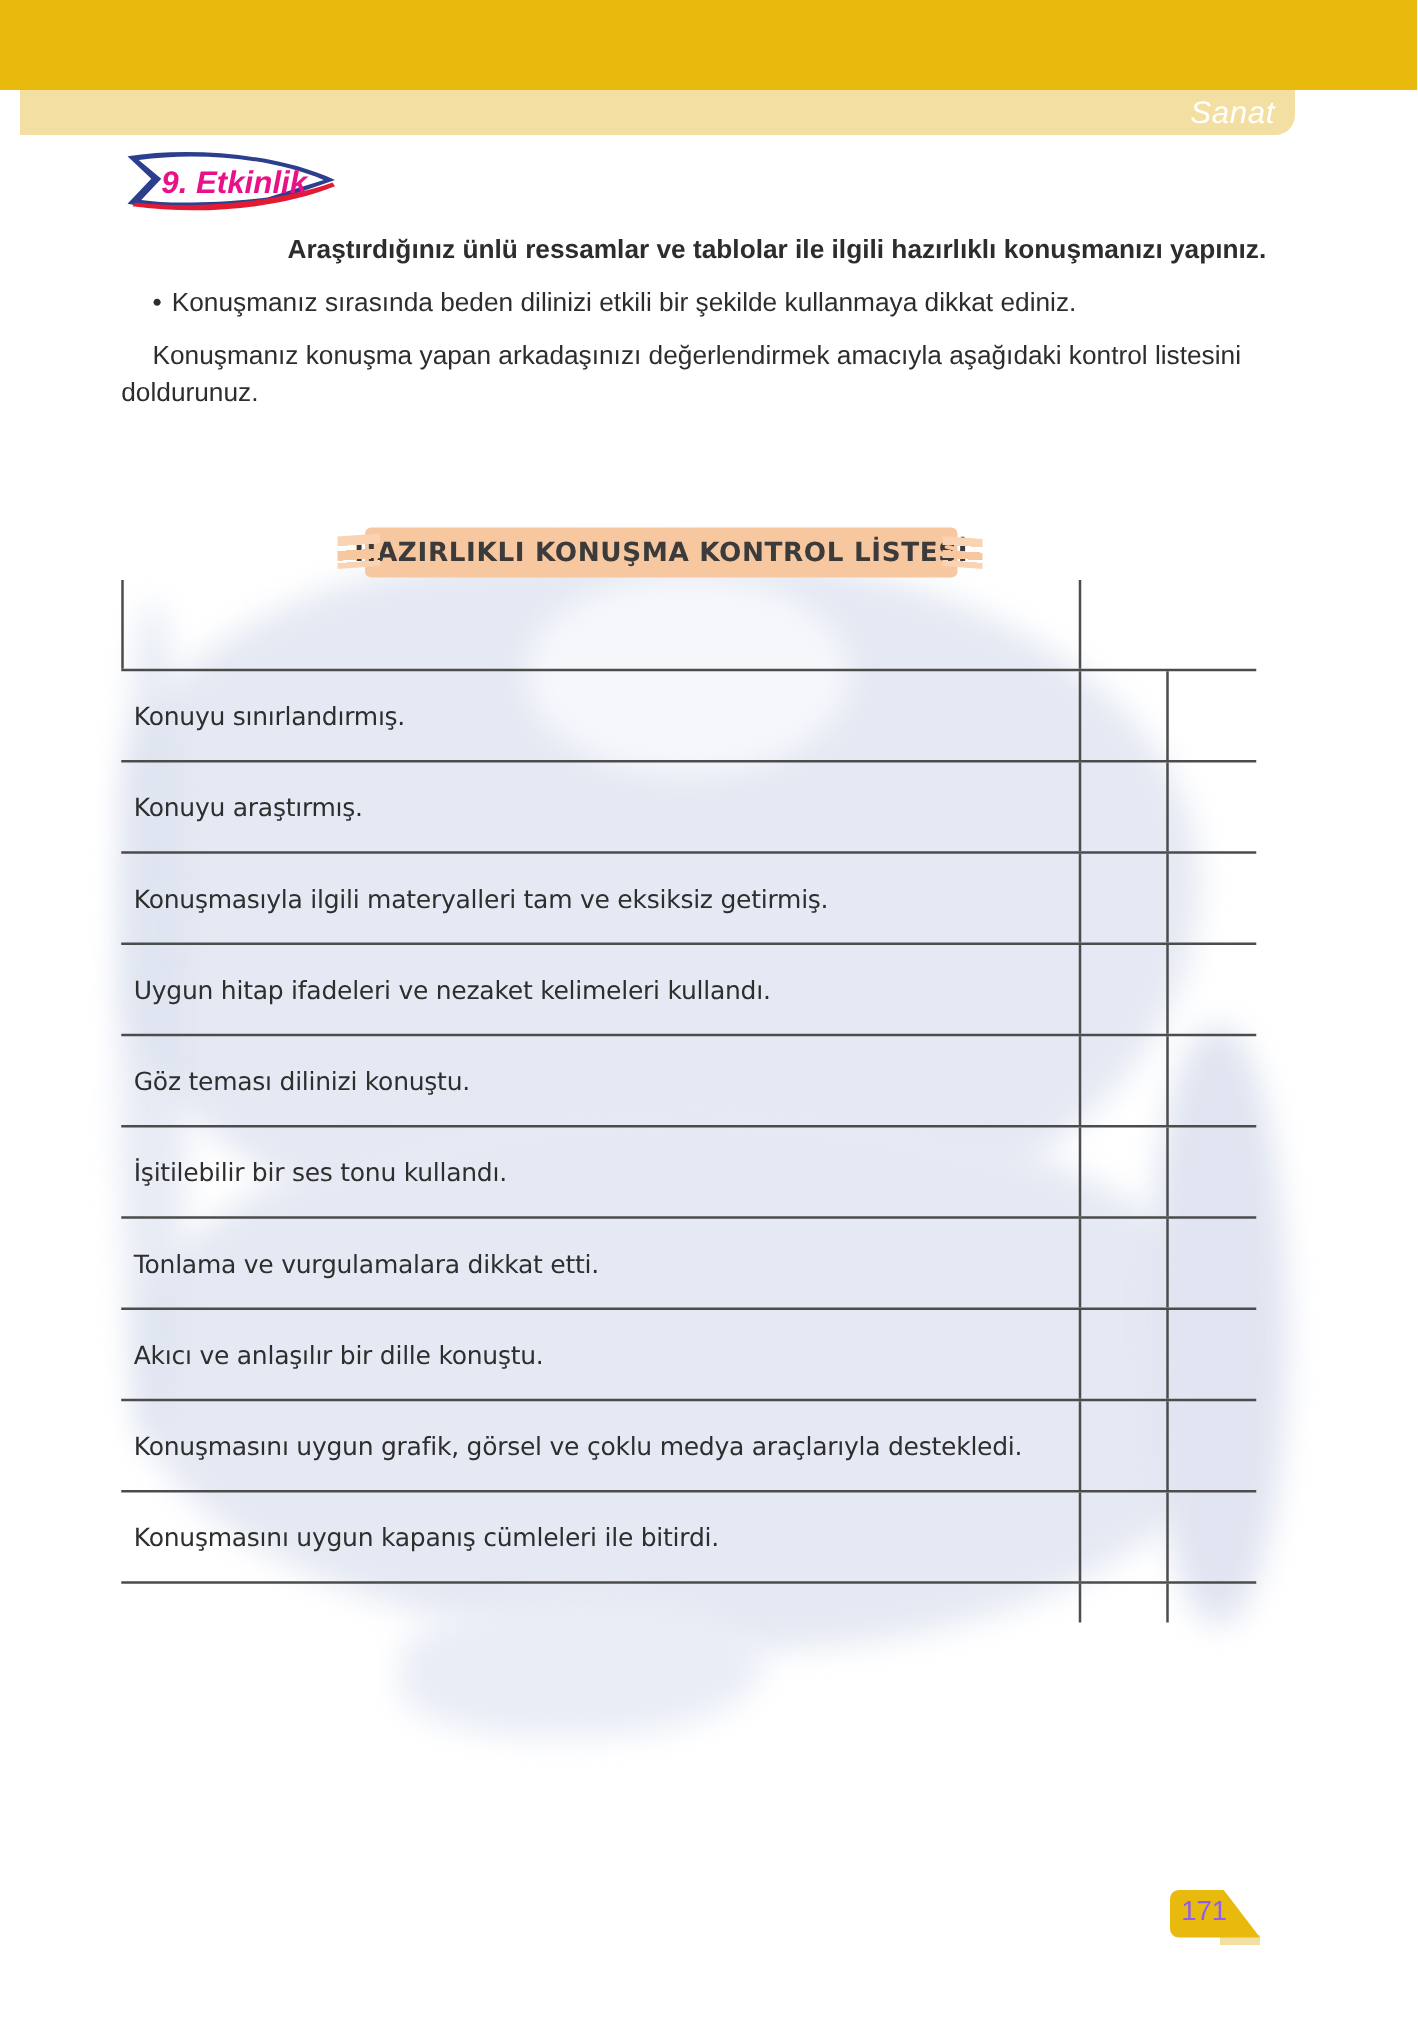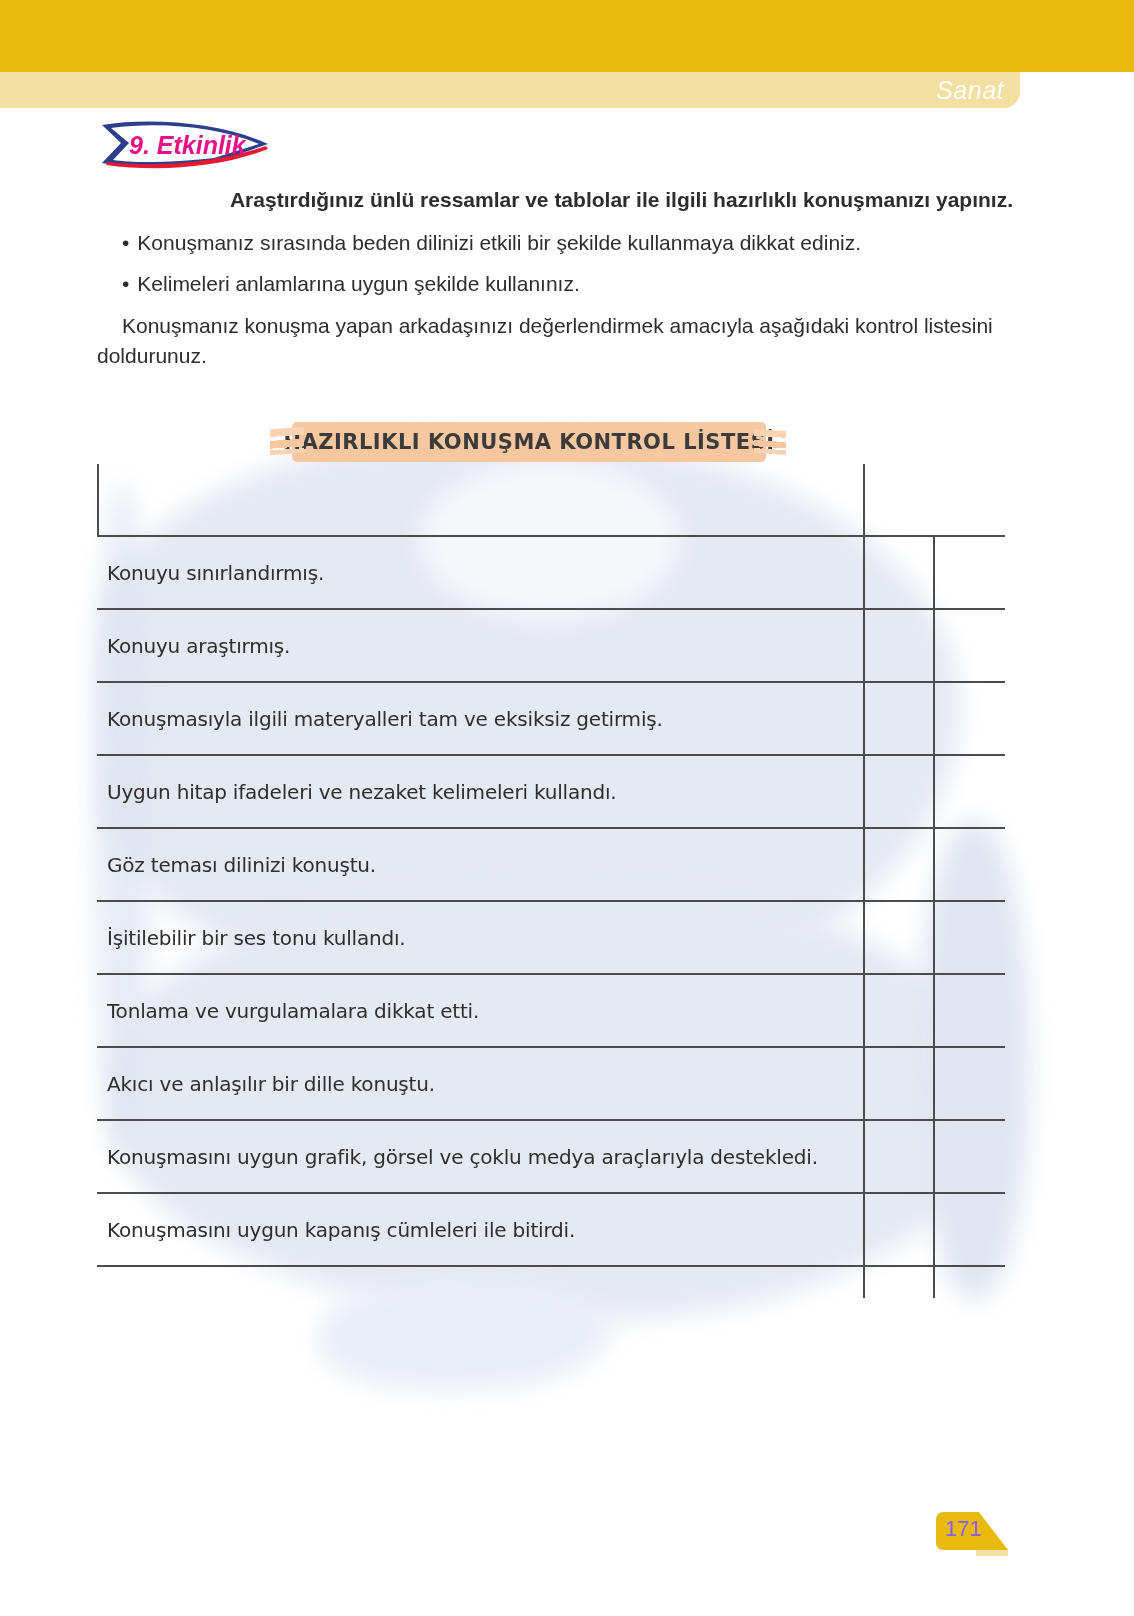--- a/index.html
+++ b/index.html
@@ -1,21 +1,21 @@
 <!DOCTYPE html>
 <html><head>
 <meta charset="utf-8">
 <style>
   html,body{margin:0;padding:0;background:#ffffff;}
   .page{position:relative;width:1134px;height:1616px;background:#ffffff;overflow:hidden;
         font-family:"Liberation Sans",sans-serif;color:#2d2d2d;}
 
   
   .topbar{position:absolute;left:0;top:0;width:1134px;height:72px;background:#e8ba0e;}
-  .subbar{position:absolute;left:0;top:72px;width:1004px;height:36px;background:#f4dfa2;
+  .subbar{position:absolute;left:16px;top:72px;width:1004px;height:36px;background:#f4dfa2;
           border-bottom-right-radius:16px;display:flex;align-items:center;justify-content:flex-end;
           padding-right:16px;}
   .sanat{font-style:italic;font-size:25px;color:#ffffff;letter-spacing:0.5px;}
 
   
   .badge{position:absolute;left:98px;top:116px;width:172px;height:54px;}
 
   
   .content{position:absolute;left:97px;top:186px;width:916px;font-size:21px;line-height:27px;}
   .instruction{margin:0 0 16px 0;text-indent:25px;font-weight:bold;text-align:right;}
@@ -75,21 +75,20 @@
   <svg class="badge" viewBox="0 0 172 54">
     <path d="M4 9 C 55 1 125 7 170 28 L 118 46 C 68 52 28 52 4 47 L 23 27 Z" fill="#2c3f8e"></path>
     <path d="M10 46 C 65 52 125 45 168 30 L 170 33 C 122 52 60 56 8 49 Z" fill="#e21b31"></path>
     <path d="M13 12 C 62 5 122 11 161 28 L 116 42 C 72 47 35 47 15 44 L 31 27 Z" fill="#ffffff"></path>
     <text x="31" y="38" font-family="Liberation Sans, sans-serif" font-style="italic" font-weight="bold" font-size="25" fill="#ea1088">9. Etkinlik</text>
   </svg>
 
   <div class="content">
     <p class="instruction">Araştırdığınız ünlü ressamlar ve tablolar ile ilgili hazırlıklı konuşmanızı yapınız.</p>
     <p class="bullet-line"><span class="bullet-marker">•</span><span>Konuşmanız sırasında beden dilinizi etkili bir şekilde kullanmaya dikkat ediniz.</span></p>
-    <p class="bullet-line"><span class="bullet-marker">•</span><span>Kelimeleri anlamlarına uygun şekilde kullanınız.</span></p>
     <p class="closing">Konuşmanız konuşma yapan arkadaşınızı değerlendirmek amacıyla aşağıdaki kontrol listesini doldurunuz.</p>
   </div>
 
   <div class="wash w1"></div>
   <div class="wash w2"></div>
   <div class="wash w3"></div>
   <div class="wash w4"></div>
   <div class="wash w5"></div>
   <div class="wash w6"></div>
 

